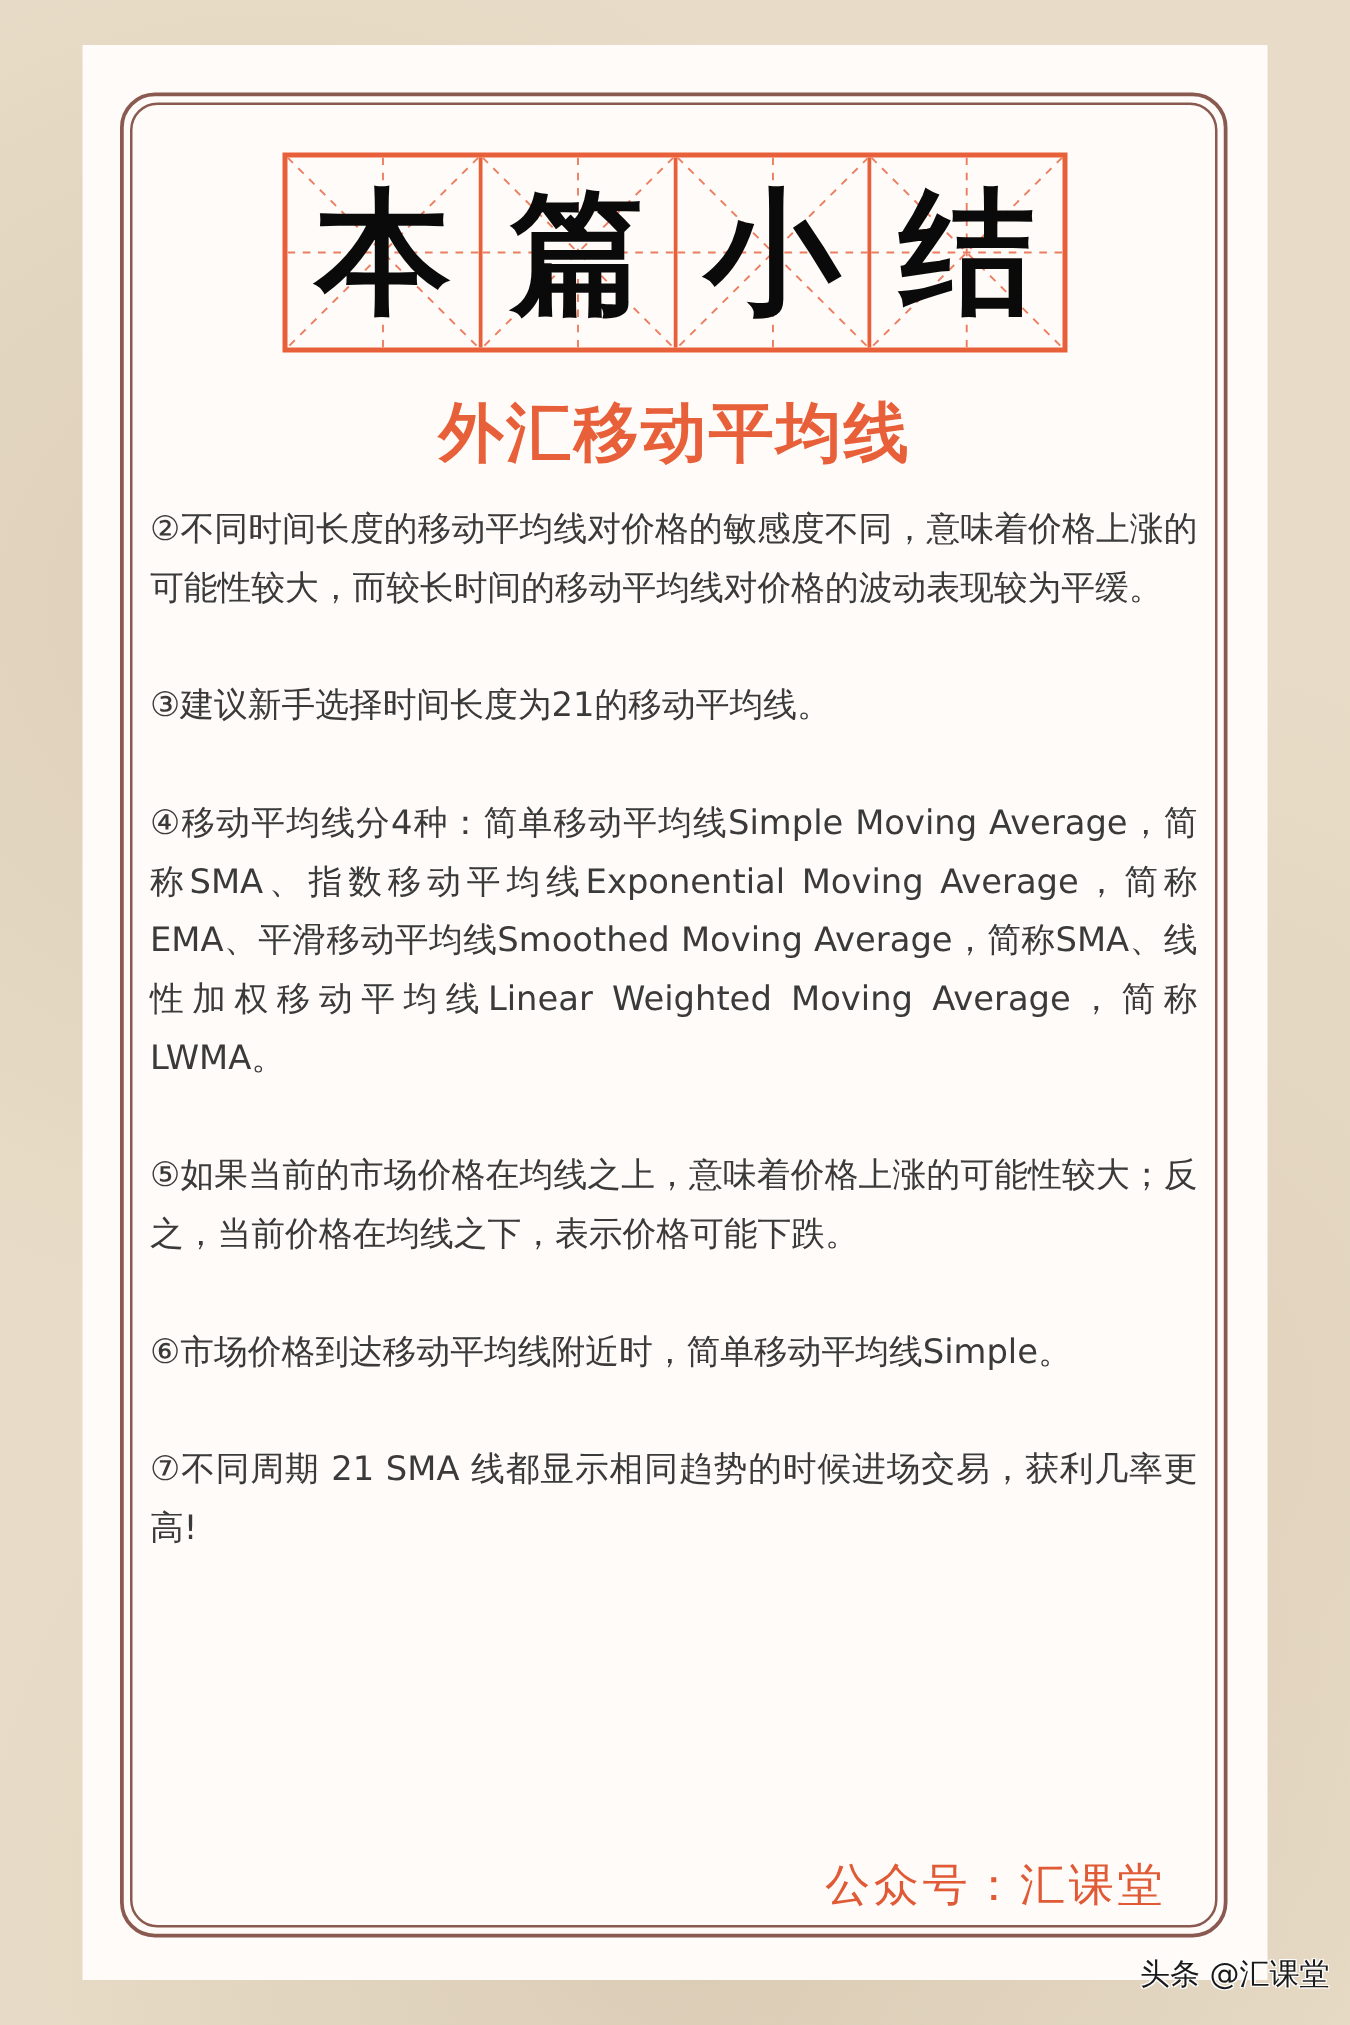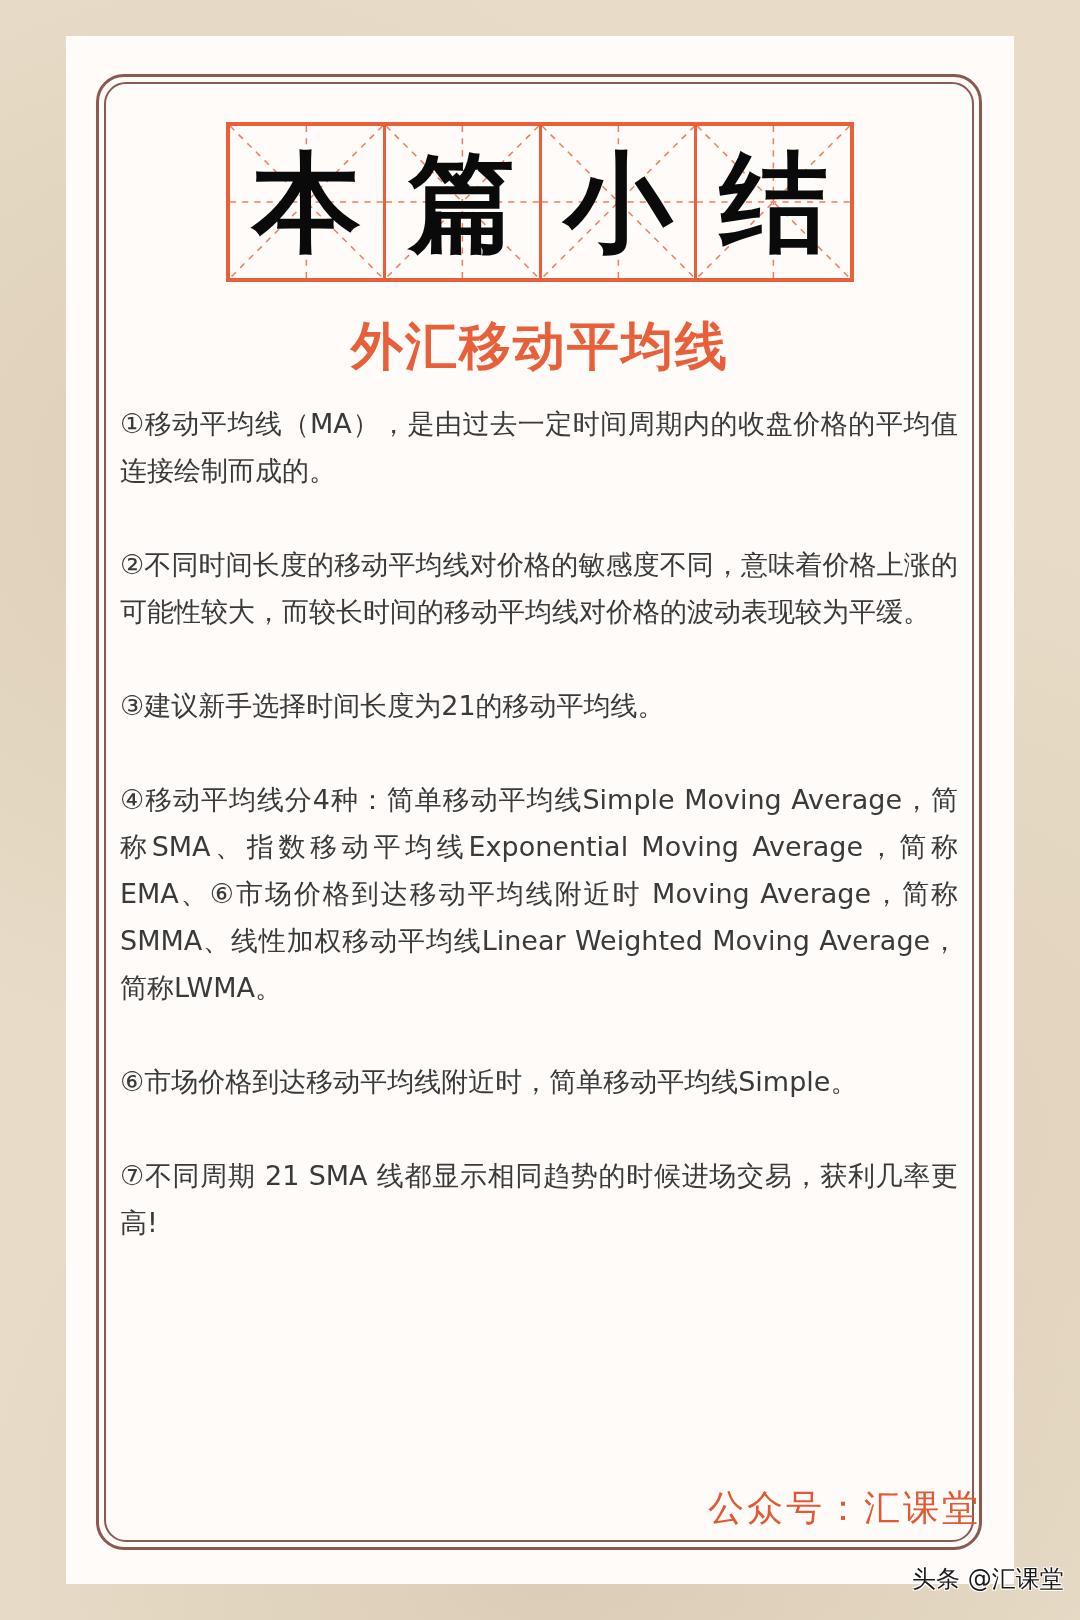--- a/index.html
+++ b/index.html
@@ -45,21 +45,20 @@
     font-size: 52px; font-weight: bold; color: #e8603a; letter-spacing: 2px;
   }
   .content {
     position: absolute; left: 120px; top: 400px; width: 838px;
     color: #3a3a3a; font-size: 27px; line-height: 47px;
   }
   .para { margin: 0 0 47px 0; text-align: justify; }
   .footer-sign {
     position: absolute; left: 660px; top: 1484px; font-size: 36px; color: #e05a35;
     letter-spacing: 3px;
-    margin-left: 48px;
   }
   .watermark {
     position: absolute; left: 912px; top: 1563px; font-size: 24px; color: #1a1a1a;
     text-shadow: 1px 1px 0 #fff, -1px -1px 0 #fff, 1px -1px 0 #fff, -1px 1px 0 #fff;
   }
 </style>
 </head>
 <body>
 
 <div class="paper"></div>
@@ -109,22 +108,22 @@
           <line x1="0" y1="50" x2="100" y2="50"></line>
       </g>
     </svg>
     <span>结</span>
   </div>
 </div>
 
 <div class="subtitle">外汇移动平均线</div>
 
 <div class="content">
-  <p class="para">①移动平均线（MA），是由过去一定时间周期内的收盘价格的平均值连接绘制而成的。</p>
   <p class="para">②不同时间长度的移动平均线对价格的敏感度不同，意味着价格上涨的可能性较大，而较长时间的移动平均线对价格的波动表现较为平缓。</p>
   <p class="para">③建议新手选择时间长度为21的移动平均线。</p>
-  <p class="para">④移动平均线分4种：简单移动平均线Simple Moving Average，简称SMA、指数移动平均线Exponential Moving Average，简称EMA、⑥市场价格到达移动平均线附近时 Moving Average，简称SMMA、线性加权移动平均线Linear Weighted Moving Average，简称LWMA。</p>
+  <p class="para">④移动平均线分4种：简单移动平均线Simple Moving Average，简称SMA、指数移动平均线Exponential Moving Average，简称EMA、平滑移动平均线Smoothed Moving Average，简称SMA、线性加权移动平均线Linear Weighted Moving Average，简称LWMA。</p>
+  <p class="para">⑤如果当前的市场价格在均线之上，意味着价格上涨的可能性较大；反之，当前价格在均线之下，表示价格可能下跌。</p>
   <p class="para">⑥市场价格到达移动平均线附近时，简单移动平均线Simple。</p>
   <p class="para">⑦不同周期 21 SMA 线都显示相同趋势的时候进场交易，获利几率更高!</p>
 </div>
 
 <div class="footer-sign">公众号：汇课堂</div>
 <div class="watermark">头条 @汇课堂</div>
 
 </body></html>

